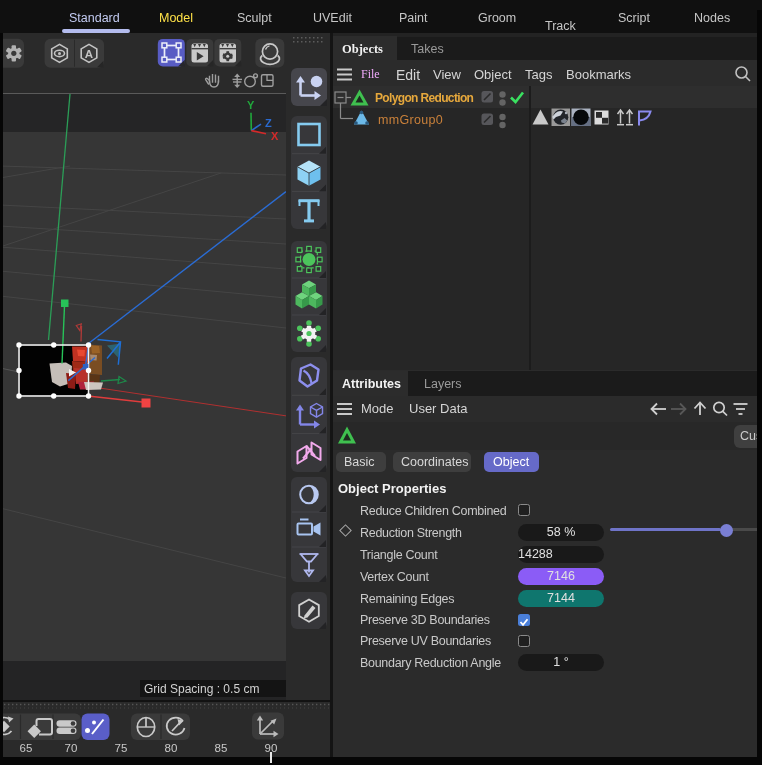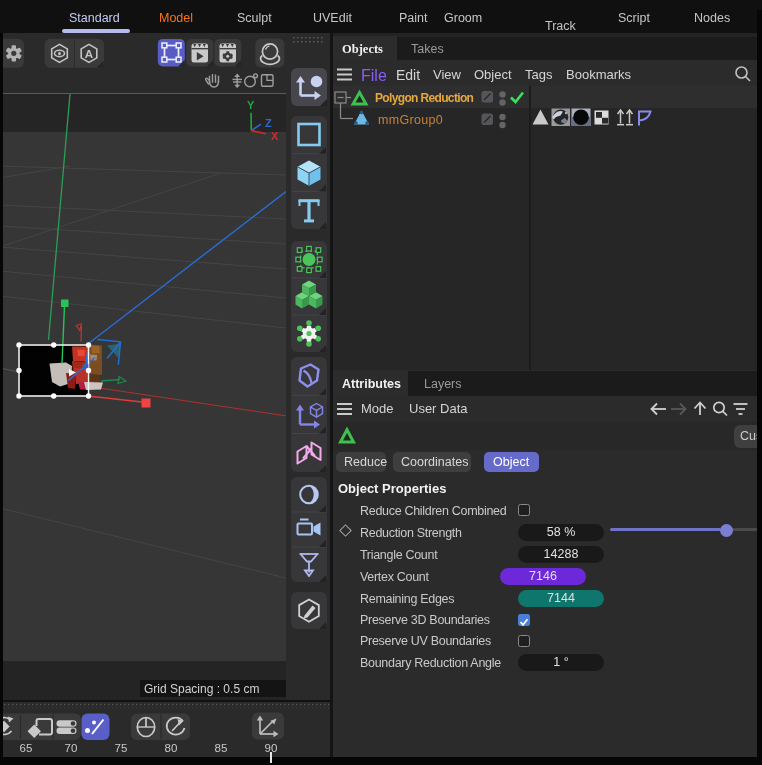--- a/index.html
+++ b/index.html
@@ -8,25 +8,25 @@
   #root { position:absolute; top:0; left:0; width:762px; height:765px; background:#060606; }
   .abs { position:absolute; }
   .txt { position:absolute; white-space:nowrap; }
 </style>
 </head>
 <body>
 <div id="root">
 
   <div class="abs" style="left:0;top:0;width:762px;height:33px;background:#101010;"></div>
   <div class="txt" style="top:11px;left:69px;font-size:12.5px;color:#c3cbf2;">Standard</div>
-  <div class="txt" style="top:11px;left:159px;font-size:12.5px;color:#f97316;">Model</div>
+  <div class="txt" style="top:11px;left:159px;font-size:12.5px;color:#fde047;">Model</div>
   <div class="txt" style="top:11px;left:237px;font-size:12.5px;color:#c6c6c6;">Sculpt</div>
   <div class="txt" style="top:11px;left:313px;font-size:12.5px;color:#c6c6c6;">UVEdit</div>
   <div class="txt" style="top:11px;left:399px;font-size:12.5px;color:#c6c6c6;">Paint</div>
-  <div class="txt" style="top:11px;left:444px;font-size:12.5px;color:#c6c6c6;">Groom</div>
+  <div class="txt" style="top:11px;left:478px;font-size:12.5px;color:#c6c6c6;">Groom</div>
   <div class="txt" style="top:19px;left:545px;font-size:12.5px;color:#c6c6c6;">Track</div>
   <div class="txt" style="top:11px;left:618px;font-size:12.5px;color:#c6c6c6;">Script</div>
   <div class="txt" style="top:11px;left:694px;font-size:12.5px;color:#c6c6c6;">Nodes</div>
   <div class="abs" style="left:62px;top:29px;width:68px;height:3.5px;background:#b4bcee;border-radius:2px;"></div>
 
   <div class="abs" style="left:0;top:33px;width:330px;height:61px;background:#2a2a2a;"></div>
 
   <div class="abs" style="left:0;top:33px;width:3px;height:724px;background:#060606;z-index:60;"></div>
 
   <div class="abs" style="left:0;top:33px;width:330px;height:61px;">
@@ -457,21 +457,21 @@
   </div>
 
   <div class="abs" id="rightpanel" style="left:333px;top:33px;width:425px;height:724px;background:#2b2b2b;"></div>
 
   <div class="abs" style="left:333px;top:33px;width:424px;height:27px;background:#1b1b1b;"></div>
   <div class="abs" style="left:333px;top:33px;width:424px;height:3.5px;background:#232323;"></div>
   <div class="abs" style="left:333px;top:36px;width:64px;height:24px;background:#2c2c2c;"></div>
   <div class="txt" style="left:342px;top:42px;font-size:12.5px;color:#f2f2f2;font-weight:700;font-family:Liberation Serif, serif;">Objects</div>
   <div class="txt" style="left:411px;top:42px;font-size:12.5px;color:#9a9a9a;">Takes</div>
 
-  <div class="txt" style="left:361px;top:67px;font-size:16px;color:#8b5cf6;">File</div>
+  <div class="txt" style="left:361px;top:67px;font-size:12px;color:#f0abfc;font-family:Liberation Serif, serif;">File</div>
   <div class="txt" style="left:396px;top:67px;font-size:14px;color:#d5d5d5;">Edit</div>
   <div class="txt" style="left:433px;top:67px;font-size:13px;color:#d5d5d5;">View</div>
   <div class="txt" style="left:474px;top:67px;font-size:13px;color:#d5d5d5;">Object</div>
   <div class="txt" style="left:525px;top:67px;font-size:13px;color:#d5d5d5;">Tags</div>
   <div class="txt" style="left:566px;top:67px;font-size:13px;color:#d5d5d5;">Bookmarks</div>
 
   <div class="abs" style="left:333px;top:86px;width:424px;height:284px;background:#262626;"></div>
   <div class="abs" style="left:333px;top:86px;width:424px;height:21.5px;background:#2e2e2e;"></div>
   <div class="abs" style="left:529px;top:86px;width:1.5px;height:284px;background:#1c1c1c;"></div>
   <div class="txt" style="left:375px;top:91px;font-size:12px;color:#e6a83c;font-weight:700;letter-spacing:-0.65px;">Polygon Reduction</div>
@@ -586,39 +586,39 @@
   <div class="abs" style="left:337px;top:425px;width:20px;height:22px;">
     <svg width="20" height="22">
       <polygon points="10,1.5 19,18.5 1,18.5" fill="#3fc04f"></polygon>
       <polygon points="10,8 14,15.5 6,15.5" fill="#1d2b1e"></polygon>
     </svg>
   </div>
   <div class="abs" style="left:734px;top:425px;width:28px;height:23px;background:#3f3f3f;border-radius:6px 0 0 6px;"></div>
   <div class="txt" style="left:740px;top:429px;font-size:12.5px;color:#cccccc;">Cus</div>
 
   <div class="abs" style="left:335.5px;top:452px;width:50px;height:20px;background:#3e3e3e;border-radius:5px;"></div>
-  <div class="txt" style="left:344px;top:455px;font-size:12.5px;color:#d8d8d8;">Reduce</div>
+  <div class="txt" style="left:344px;top:455px;font-size:12.5px;color:#d8d8d8;">Basic</div>
   <div class="abs" style="left:393px;top:452px;width:78px;height:20px;background:#3e3e3e;border-radius:5px;"></div>
   <div class="txt" style="left:401px;top:455px;font-size:12.5px;color:#d8d8d8;">Coordinates</div>
   <div class="abs" style="left:484px;top:452px;width:55px;height:20px;background:#666ac8;border-radius:5px;"></div>
   <div class="txt" style="left:493px;top:455px;font-size:12.5px;color:#ffffff;">Object</div>
 
   <div class="txt" style="left:338px;top:481px;font-size:13px;color:#f2f2f2;font-weight:700;">Object Properties</div>
   <div class="txt" style="left:360px;top:503.5px;font-size:12.5px;color:#c9c9c9;letter-spacing:-0.3px;">Reduce Children Combined</div>
   <div class="txt" style="left:360px;top:525.5px;font-size:12.5px;color:#c9c9c9;letter-spacing:-0.3px;">Reduction Strength</div>
   <div class="txt" style="left:360px;top:547.5px;font-size:12.5px;color:#c9c9c9;letter-spacing:-0.3px;">Triangle Count</div>
   <div class="txt" style="left:360px;top:569.5px;font-size:12.5px;color:#c9c9c9;letter-spacing:-0.3px;">Vertex Count</div>
   <div class="txt" style="left:360px;top:591.5px;font-size:12.5px;color:#c9c9c9;letter-spacing:-0.3px;">Remaining Edges</div>
   <div class="txt" style="left:360px;top:613px;font-size:12.5px;color:#c9c9c9;letter-spacing:-0.3px;">Preserve 3D Boundaries</div>
   <div class="txt" style="left:360px;top:634px;font-size:12.5px;color:#c9c9c9;letter-spacing:-0.3px;">Preserve UV Boundaries</div>
   <div class="txt" style="left:360px;top:655.5px;font-size:12.5px;color:#c9c9c9;letter-spacing:-0.3px;">Boundary Reduction Angle</div>
 
   <div class="abs" style="left:518px;top:523.5px;width:86px;height:17px;background:#191919;border-radius:8.5px;color:#e0e0e0;font-size:12.5px;text-align:center;line-height:17px;">58 %</div>
-  <div class="abs" style="left:518px;top:545.5px;width:86px;height:17px;background:#191919;border-radius:8.5px;color:#e0e0e0;font-size:12.5px;text-align:center;line-height:17px;">14288</div>
-  <div class="abs" style="left:500px;top:567.5px;width:86px;height:17px;background:#6d28d9;border-radius:8.5px;color:#e0e0e0;font-size:12.5px;text-align:center;line-height:17px;">7146</div>
+  <div class="abs" style="left:518px;top:545.5px;width:86px;height:17px;background:#191919;border-radius:8.5px;color:#e0e0e0;font-size:12.5px;text-align:left;line-height:17px;">14288</div>
+  <div class="abs" style="left:518px;top:567.5px;width:86px;height:17px;background:#8b5cf6;border-radius:8.5px;color:#e0e0e0;font-size:12.5px;text-align:center;line-height:17px;">7146</div>
   <div class="abs" style="left:518px;top:589.5px;width:86px;height:17px;background:#0f766e;border-radius:8.5px;color:#e0e0e0;font-size:12.5px;text-align:center;line-height:17px;">7144</div>
   <div class="abs" style="left:518px;top:653.5px;width:86px;height:17px;background:#191919;border-radius:8.5px;color:#e0e0e0;font-size:12.5px;text-align:center;line-height:17px;">1 °</div>
 
   <div class="abs" style="left:518px;top:504px;width:12px;height:12px;background:#1f1f1f;border:1.5px solid #8a8a8a;border-radius:2.5px;"></div>
   <div class="abs" style="left:518px;top:613.5px;width:12px;height:12px;background:#4a7fd9;border-radius:2.5px;">
     <svg width="12" height="12">
         <path d="M2.5 6 L5 8.8 L9.5 3.2" fill="none" stroke="#fff" stroke-width="1.8"></path>
       </svg>
   </div>
   <div class="abs" style="left:518px;top:634.5px;width:12px;height:12px;background:#1f1f1f;border:1.5px solid #8a8a8a;border-radius:2.5px;"></div>

